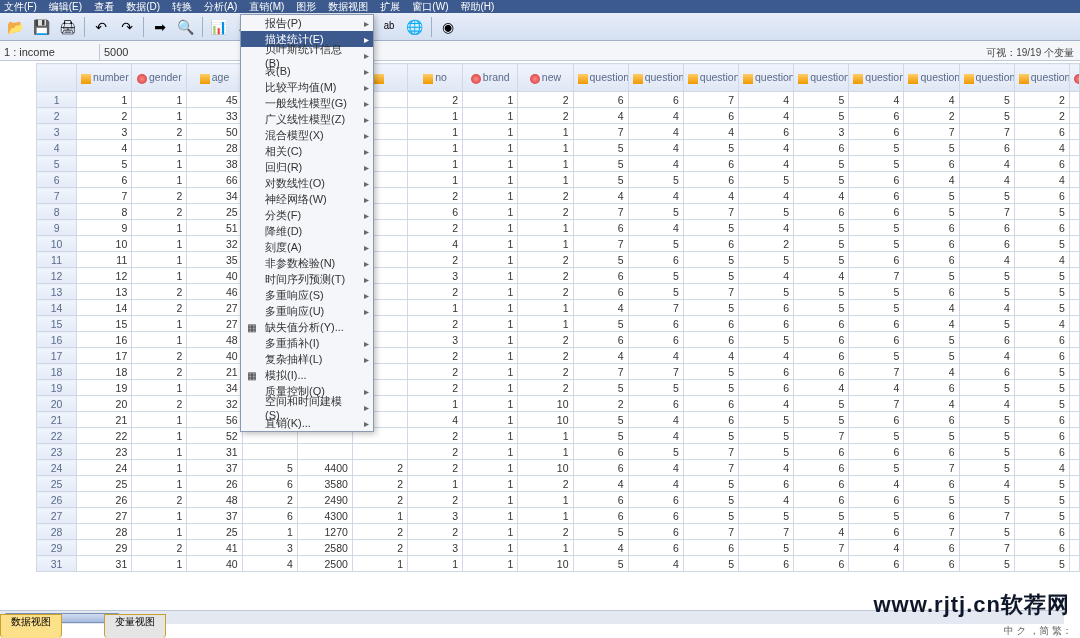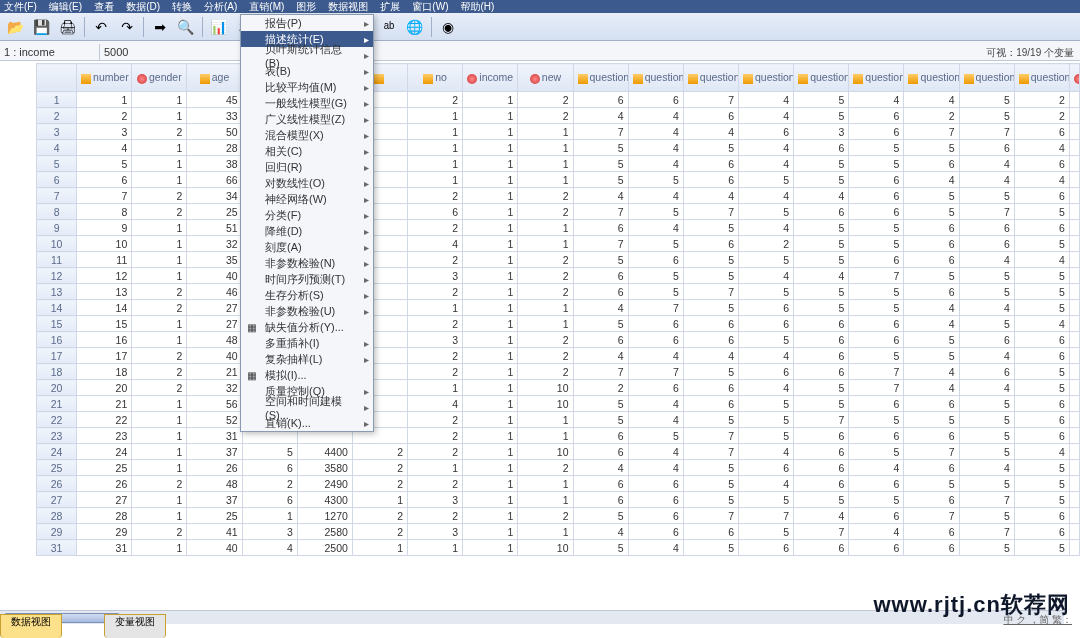--- a/index.html
+++ b/index.html
@@ -27,21 +27,21 @@
 .menu-item .arrow { position: absolute; right: 4px; font-size: 10px; color: #666; }
 .menu-item.hl .arrow { color: #fff; }
 .menu-icon { position: absolute; left: 4px; width: 14px; height: 14px; display:flex; align-items:center; justify-content:center; font-size:10px; }
 .scroll-h { position: absolute; left: 0; right: 16px; bottom: 14px; height: 14px; background: #e4e8f0; border-top: 1px solid #c0c8d8; }
 .scroll-thumb { position:absolute; left:2px; top:2px; height:10px; width:120px; background:linear-gradient(#d0dbef,#a8bce0); border:1px solid #7a90b8; border-radius:5px; }
 .tabbar { position: absolute; left: 0; bottom: 0; height: 24px; display: flex; gap: 40px; }
 .tab { padding: 0 10px; font-size: 10px; background:#fce08a; border:1px solid #c8a030; border-bottom:none; border-radius: 0 0 4px 4px; margin-right:2px; line-height:13px; }
 .tab.inact { background:#e5e5e5; }
 .watermark { position: absolute; right: 10px; bottom: 18px; font-size: 22px; font-weight: bold; color: #0f172a; font-family: Arial; letter-spacing:1px; }
 .watermark .cn { font-family:"Microsoft YaHei"; }
-.statusr { position:absolute; right:8px; bottom:11px; font-size:10px; color:#666;text-decoration:underline; }
+.statusr { position:absolute; right:8px; bottom:0; font-size:10px; color:#666; }
 .col-row { width: 40px; }
 .col-n { width: 55px; }
 .col-partial { width: 10px; }
 </style>
 </head>
 <body>
 
 <div class="menubar">
     <span>文件(F)</span>
     <span>编辑(E)</span>
@@ -116,21 +116,21 @@
     <thead>
         <tr id="hdr">
           <th></th>
           <th><span class="vicon-scl"></span><span>number</span></th>
           <th><span class="vicon-nom"></span><span>gender</span></th>
           <th><span class="vicon-scl"></span><span>age</span></th>
           <th><span class="vicon-scl"></span><span></span></th>
           <th><span class="vicon-scl"></span><span></span></th>
           <th><span class="vicon-scl"></span><span></span></th>
           <th><span class="vicon-scl"></span><span>no</span></th>
-          <th><span class="vicon-nom"></span><span>income</span></th>
+          <th><span class="vicon-nom"></span><span>brand</span></th>
           <th><span class="vicon-nom"></span><span>new</span></th>
           <th><span class="vicon-scl"></span><span>question1</span></th>
           <th><span class="vicon-scl"></span><span>question2</span></th>
           <th><span class="vicon-scl"></span><span>question3</span></th>
           <th><span class="vicon-scl"></span><span>question4</span></th>
           <th><span class="vicon-scl"></span><span>question5</span></th>
           <th><span class="vicon-scl"></span><span>question6</span></th>
           <th><span class="vicon-scl"></span><span>question7</span></th>
           <th><span class="vicon-scl"></span><span>question8</span></th>
           <th><span class="vicon-scl"></span><span>question9</span></th>
@@ -528,20 +528,42 @@
           <td>5</td>
           <td>6</td>
           <td>6</td>
           <td>7</td>
           <td>4</td>
           <td>6</td>
           <td>5</td>
           <td></td>
         </tr>
         <tr>
+          <th class="rownum">19</th>
+          <td>19</td>
+          <td>1</td>
+          <td>34</td>
+          <td></td>
+          <td></td>
+          <td></td>
+          <td>2</td>
+          <td>1</td>
+          <td>2</td>
+          <td>5</td>
+          <td>5</td>
+          <td>5</td>
+          <td>6</td>
+          <td>4</td>
+          <td>4</td>
+          <td>6</td>
+          <td>5</td>
+          <td>5</td>
+          <td></td>
+        </tr>
+        <tr>
           <th class="rownum">20</th>
           <td>20</td>
           <td>2</td>
           <td>32</td>
           <td></td>
           <td></td>
           <td></td>
           <td>1</td>
           <td>1</td>
           <td>10</td>
@@ -843,25 +865,25 @@
     </div>
     <div class="menu-item">
       <span>非参数检验(N)</span>
       <span class="arrow">▸</span>
     </div>
     <div class="menu-item">
       <span>时间序列预测(T)</span>
       <span class="arrow">▸</span>
     </div>
     <div class="menu-item">
-      <span>生存分析(S)</span>
-      <span class="arrow">▸</span>
-    </div>
-    <div class="menu-item">
-      <span>非参数检验(U)</span>
+      <span>多重响应(S)</span>
+      <span class="arrow">▸</span>
+    </div>
+    <div class="menu-item">
+      <span>多重响应(U)</span>
       <span class="arrow">▸</span>
     </div>
     <div class="menu-item">
       <span class="menu-icon">▦</span>
       <span>缺失值分析(Y)...</span>
     </div>
     <div class="menu-item">
       <span>多重插补(I)</span>
       <span class="arrow">▸</span>
     </div>

